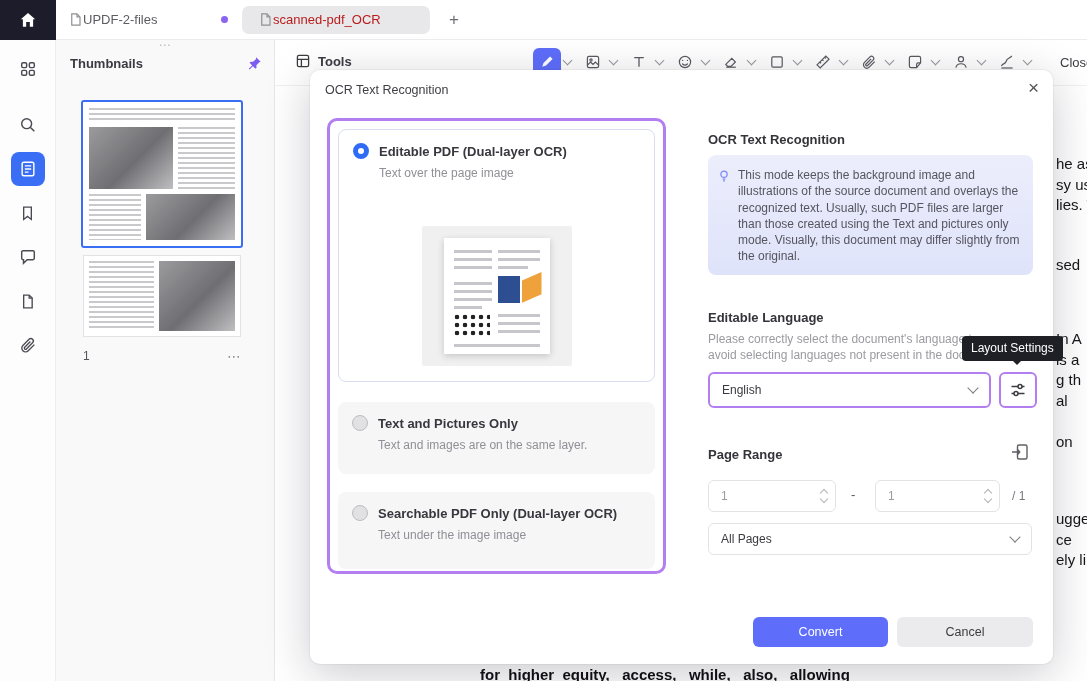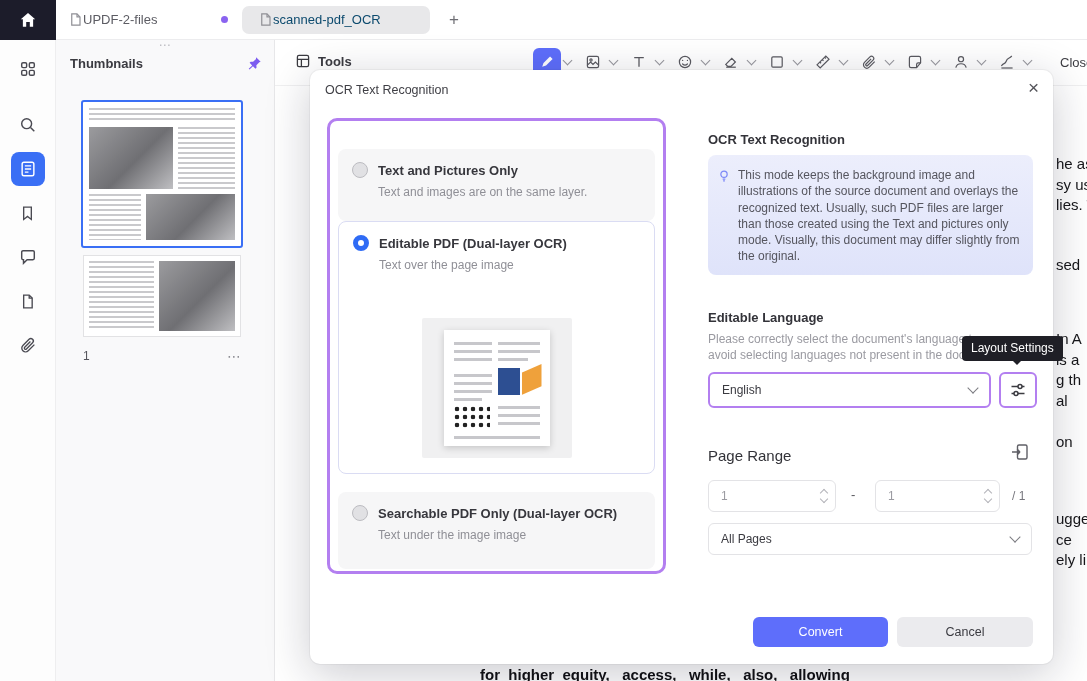--- a/index.html
+++ b/index.html
@@ -7,21 +7,21 @@
   body{font-family:"Liberation Sans","DejaVu Sans",sans-serif;background:#fff;position:relative}
   svg{display:block}
   .app{position:absolute;inset:0}
 
   
   .tabbar{position:absolute;left:0;top:0;width:100%;height:40px;background:#fff;border-bottom:1px solid #ececee;display:flex;align-items:center;z-index:6}
   .home-btn{width:56px;height:40px;background:#1c1c2a;color:#fff;display:flex;align-items:center;justify-content:center;flex:0 0 auto;cursor:pointer}
   .tab{display:flex;align-items:center;gap:0;font-size:13px;color:#5c5c63;cursor:pointer}
   .tab-plain{width:184px;height:40px;padding:0 12px}
   .tab-dot{width:7px;height:7px;border-radius:50%;background:#8a63f0;margin-left:auto}
-  .tab-active{height:28px;margin-left:2px;padding:0 16px;background:#e8e8ea;border-radius:7px;color:#0c4a6e;width:188px}
+  .tab-active{height:28px;margin-left:2px;padding:0 16px;background:#e8e8ea;border-radius:7px;color:#b91c1c;width:188px}
   .newtab{margin-left:14px;font-size:17px;color:#6e6e74;width:20px;text-align:center;cursor:pointer}
   .file-ic{color:#8f8f95}
 
   
   .sidebar{position:absolute;left:0;top:40px;bottom:0;width:56px;background:#fdfdfd;border-right:1px solid #eeeeef;display:flex;flex-direction:column;align-items:center;z-index:5}
   .side-item{width:34px;height:34px;display:flex;align-items:center;justify-content:center;color:#4a4a52;margin-top:10px;border-radius:8px;cursor:pointer}
   .side-item.first{margin-top:12px}
   .side-item.gap{margin-top:22px}
   .side-item.active{background:#3a6ff5;color:#fff}
 
@@ -84,21 +84,21 @@
   .bulb{position:absolute;left:9px;top:13px;color:#7b87f7}
   .lang-label{position:absolute;left:398px;top:240px;font-size:13px;font-weight:700;color:#333339}
   .lang-hint{position:absolute;left:398px;top:261px;width:302px;font-size:12px;line-height:16px;color:#9a9aa1}
   .select{position:absolute;background:#fff;display:flex;align-items:center;cursor:pointer}
   .lang-select{left:398px;top:302px;width:283px;height:36px;border:2px solid #b37ff0;border-radius:6px;padding:0 12px}
   .sel-text{font-size:12px;color:#3a3a40;flex:1}
   .sel-chev{width:8px;height:8px;border-right:1.5px solid #7c7c82;border-bottom:1.5px solid #7c7c82;transform:rotate(45deg);margin-top:-4px}
   .layout-btn{position:absolute;left:689px;top:302px;width:38px;height:36px;border:2px solid #b37ff0;border-radius:6px;background:#fff;display:flex;align-items:center;justify-content:center;color:#3c3c42;cursor:pointer}
   .tooltip{position:absolute;left:652px;top:266px;height:25px;line-height:25px;padding:0 9px;background:#1f1f26;color:#fff;font-size:12px;border-radius:4px;white-space:nowrap;z-index:4}
   .tt-arrow{position:absolute;left:702px;top:290px;width:0;height:0;border:5px solid transparent;border-top-color:#1f1f26;z-index:4}
-  .pr-label{position:absolute;left:398px;top:377px;font-size:15px;font-weight:400;color:#333339}
+  .pr-label{position:absolute;left:398px;top:377px;font-size:13px;font-weight:700;color:#333339}
   .pr-icon{position:absolute;left:700px;top:372px;color:#5f5f66;cursor:pointer}
   .spin{position:absolute;top:410px;height:32px;background:#fff;border:1px solid #e3e3e6;border-radius:6px;display:flex;align-items:center;padding:0 8px 0 12px;cursor:text}
   .spin1{left:398px;width:128px}
   .spin2{left:565px;width:125px}
   .spin-val{flex:1;font-size:12px;color:#9b9ba1}
   .steppers{display:flex;flex-direction:column;align-items:center;gap:4px}
   .st{width:6px;height:6px;border-right:1.3px solid #b3b3b9;border-bottom:1.3px solid #b3b3b9;cursor:pointer}
   .st.up{transform:rotate(-135deg);margin-bottom:-1px}
   .st.dn{transform:rotate(45deg);margin-top:-3px}
   .range-sep{position:absolute;left:541px;top:417px;font-size:13px;color:#55555b}
@@ -345,28 +345,20 @@
         <span class="frag" style="top: 551px;">ely li</span>
       </div>
     <div class="doc-bottom">for  higher  equity,   access,   while,   also,   allowing</div>
   </div>
 
   <section class="dialog">
     <div class="dlg-title">OCR Text Recognition</div>
     <div class="dlg-close">×</div>
 
     <div class="opt-frame">
-      <div class="option plain p2">
-        <div class="radio-row">
-          <span class="radio off"></span>
-          <span class="opt-label">Text and Pictures Only</span>
-        </div>
-        <div class="opt-desc">Text and images are on the same layer.</div>
-      </div>
-
       <div class="option sel">
         <div class="radio-row">
           <span class="radio on"></span>
           <span class="opt-label">Editable PDF (Dual-layer OCR)</span>
         </div>
         <div class="opt-desc">Text over the page image</div>
         <div class="illus">
           <div class="ipage">
             <div class="b" style="left:10px;top:12px;width:38px"></div>
             <div class="b" style="left:10px;top:20px;width:38px"></div>
@@ -382,20 +374,28 @@
             <div class="b" style="left:10px;top:68px;width:28px"></div>
             <div class="gridd"></div>
             <div class="b" style="left:54px;top:76px;width:42px"></div>
             <div class="b" style="left:54px;top:84px;width:42px"></div>
             <div class="b" style="left:54px;top:92px;width:42px"></div>
             <div class="b" style="left:10px;top:106px;width:86px"></div>
           </div>
         </div>
       </div>
 
+      <div class="option plain p2">
+        <div class="radio-row">
+          <span class="radio off"></span>
+          <span class="opt-label">Text and Pictures Only</span>
+        </div>
+        <div class="opt-desc">Text and images are on the same layer.</div>
+      </div>
+
       <div class="option plain p3">
         <div class="radio-row">
           <span class="radio off"></span>
           <span class="opt-label">Searchable PDF Only (Dual-layer OCR)</span>
         </div>
         <div class="opt-desc">Text under the image image</div>
       </div>
     </div>
 
     <div class="rc-head">OCR Text Recognition</div>

